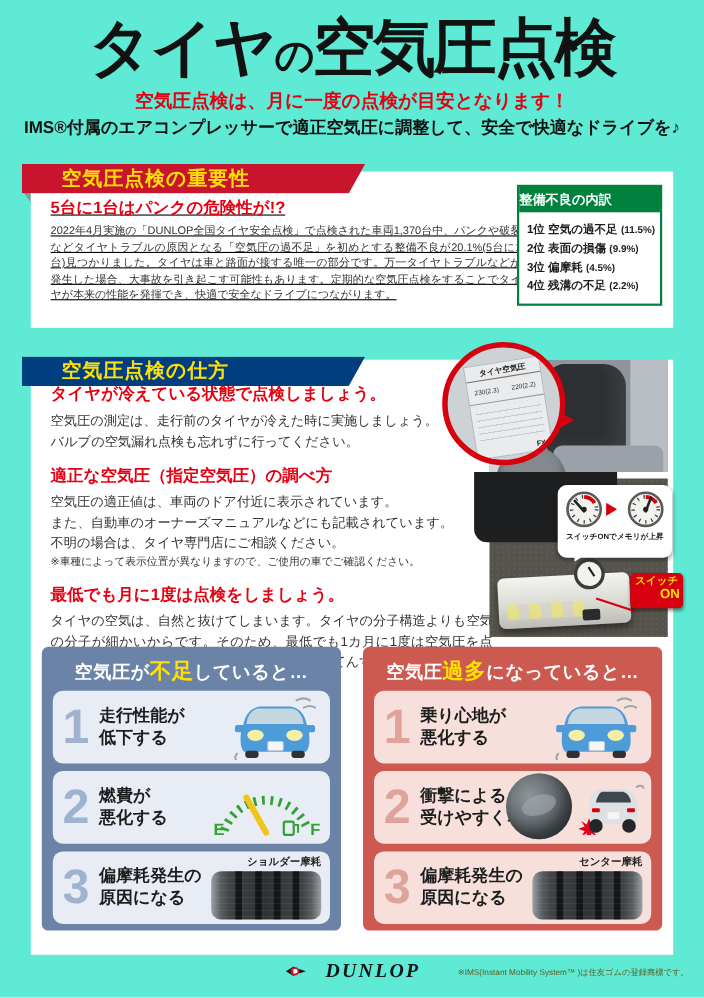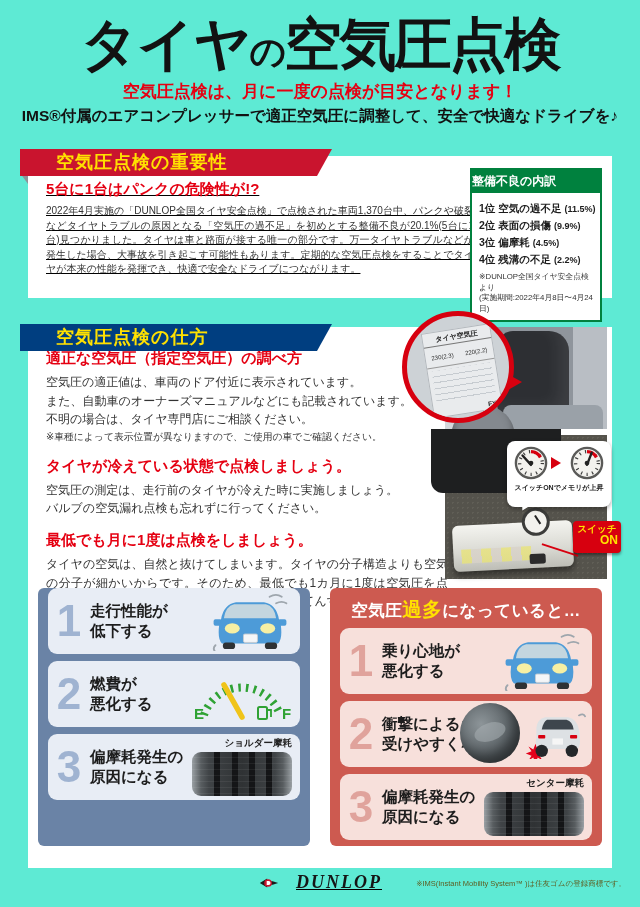--- a/index.html
+++ b/index.html
@@ -119,21 +119,21 @@
 
   .dmg-wrap { position:relative; width:124px; height:66px; }
   .dmg { position:absolute; left:0; top:2px; width:60px; height:60px; border-radius:50%;
          background:radial-gradient(circle at 35% 35%,#8d9599,#565d61 60%,#3e4347); box-shadow:inset -6px -8px 12px rgba(0,0,0,.4); }
   .dmg::after { content:""; position:absolute; left:14px; top:20px; width:32px; height:18px; border-radius:50%;
                 background:#a8afb2; opacity:.55; transform:rotate(-18deg); }
   .rear-car { position:absolute; right:-2px; top:8px; }
 
   
   .footer-logo { position:absolute; left:0; width:640px; top:872px; text-align:center; }
-  .logo-inner { display:inline-flex; align-items:center; gap:16px;text-decoration:underline; }
+  .logo-inner { display:inline-flex; align-items:center; gap:16px; }
   .brand { font-family:"Liberation Serif","DejaVu Serif",serif; font-weight:700; font-style:italic; font-size:18px; letter-spacing:2px; color:#151515; }
   .footer-note { position:absolute; right:14px; top:879px; font-size:7.5px; color:#5e5e22; }
 </style>
 </head>
 <body>
 
 <div class="page">
 
   <header class="masthead">
     <h1 class="title"><span>タイヤ</span><span class="t-small">の</span><span>空気圧点検</span></h1>
@@ -150,45 +150,41 @@
       <p class="body-text">2022年4月実施の「DUNLOP全国タイヤ安全点検」で点検された車両1,370台中、パンクや破裂などタイヤトラブルの原因となる「空気圧の過不足」を初めとする整備不良が20.1%(5台に1台)見つかりました。タイヤは車と路面が接する唯一の部分です。万一タイヤトラブルなどが発生した場合、大事故を引き起こす可能性もあります。定期的な空気圧点検をすることでタイヤが本来の性能を発揮でき、快適で安全なドライブにつながります。</p>
     </div>
 
     <aside class="survey">
       <div class="survey-title">整備不良の内訳</div>
       <div class="survey-body">
         <div class="srow"><span>1位</span> <span>空気の過不足</span> <span class="spct">(11.5%)</span></div>
         <div class="srow"><span>2位</span> <span>表面の損傷</span> <span class="spct">(9.9%)</span></div>
         <div class="srow"><span>3位</span> <span>偏摩耗</span> <span class="spct">(4.5%)</span></div>
         <div class="srow"><span>4位</span> <span>残溝の不足</span> <span class="spct">(2.2%)</span></div>
-        <div class="survey-note">
-          <div>※DUNLOP全国タイヤ安全点検より</div>
-          <div>(実施期間:2022年4月8日〜4月24日)</div>
-        </div>
       </div>
     </aside>
   </section>
 
   <div class="banner banner-navy"><span>空気圧点検の仕方</span></div>
   <div class="fold fold-2"></div>
 
   <section class="box box-method">
 
     <div class="method-text">
+      <div class="m-block">
+        <h3 class="red-heading">タイヤが冷えている状態で点検しましょう。</h3>
+        <div class="m-line">空気圧の測定は、走行前のタイヤが冷えた時に実施しましょう。</div>
+        <div class="m-line">バルブの空気漏れ点検も忘れずに行ってください。</div>
+      </div>
       <div class="m-block">
         <h3 class="red-heading">適正な空気圧（指定空気圧）の調べ方</h3>
         <div class="m-line">空気圧の適正値は、車両のドア付近に表示されています。</div>
         <div class="m-line">また、自動車のオーナーズマニュアルなどにも記載されています。</div>
         <div class="m-line">不明の場合は、タイヤ専門店にご相談ください。</div>
         <div class="m-note">※車種によって表示位置が異なりますので、ご使用の車でご確認ください。</div>
-      </div>
-      <div class="m-block">
-        <h3 class="red-heading">タイヤが冷えている状態で点検しましょう。</h3>
-        <div class="m-line">空気圧の測定は、走行前のタイヤが冷えた時に実施しましょう。</div>
-        <div class="m-line">バルブの空気漏れ点検も忘れずに行ってください。</div>
       </div>
       <div class="m-block">
         <h3 class="red-heading">最低でも月に1度は点検をしましょう。</h3>
         <p class="m-body">タイヤの空気は、自然と抜けてしまいます。タイヤの分子構造よりも空気の分子が細かいからです。そのため、最低でも1カ月に1度は空気圧を点検してください。空気の代わりに窒素ガスを充てんすると、空気圧の低下を抑制できます。</p>
       </div>
     </div>
 
     <div class="door-photo">
       <div class="door-right"></div>
       <div class="seat-back"></div>
@@ -244,20 +240,21 @@
       <div class="switch-line"></div>
       <div class="switch-badge">
         <span class="s1">スイッチ</span>
         <span class="s2">ON</span>
       </div>
     </div>
 
     <div class="panels">
 
       <div class="panel panel-low">
+        <div class="panel-header"><span>空気圧が</span><b>不足</b><span>していると…</span></div>
 
         <div class="card">
           <span class="card-num">1</span>
           <span class="card-text"><span>走行性能が</span><br><span>低下する</span></span>
           <span class="card-art">
             <svg width="84" height="60" viewBox="0 0 90 64">
               <path d="M66 6 q7 -4 13 0" fill="none" stroke="#9ea6ad" stroke-width="2" stroke-linecap="round"></path>
               <path d="M73 13 q6 -3 11 0" fill="none" stroke="#9ea6ad" stroke-width="2" stroke-linecap="round"></path>
               <path d="M8 58 q-3 3 -1 6" fill="none" stroke="#9ea6ad" stroke-width="2" stroke-linecap="round"></path>
               <rect x="6" y="30" width="9" height="7" rx="2" fill="#4D9BD8"></rect>

